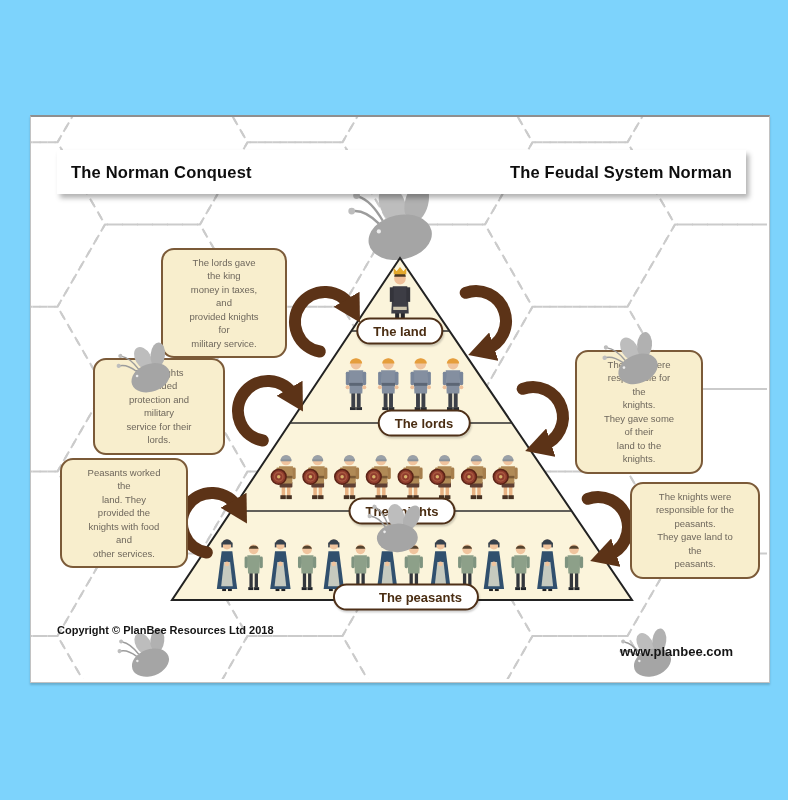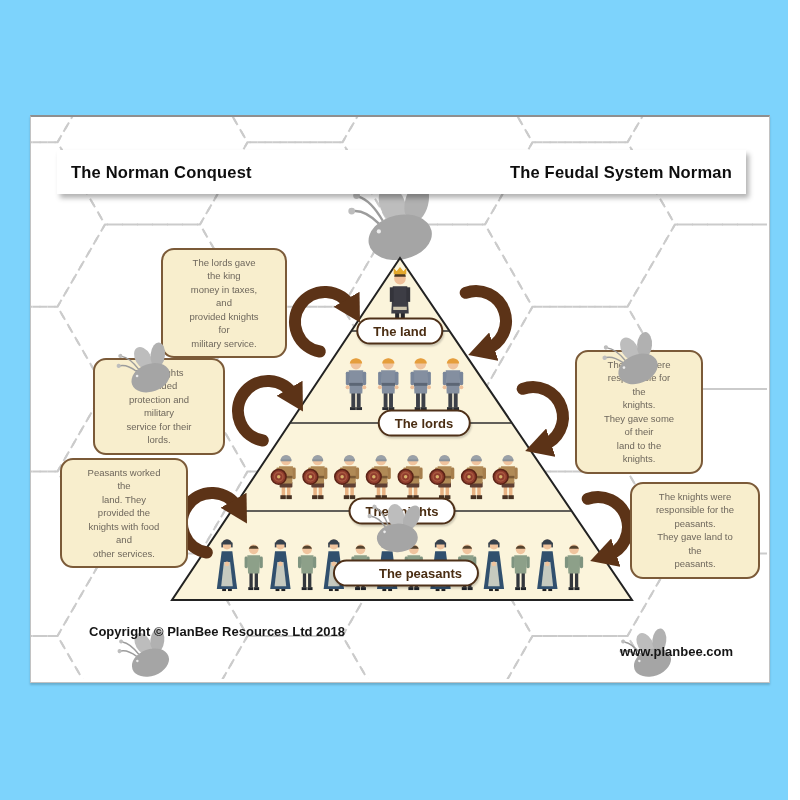--- a/index.html
+++ b/index.html
@@ -39,23 +39,23 @@
   .b5{left:38px; top:458px;width:128px;min-height:74px;margin-left:22px;}
   .b6{left:630px;top:454px;width:130px;min-height:84px;margin-top:28px;}
   
   .pill{position:absolute;transform:translate(-50%,-50%);background:#fff;
         border:2px solid var(--pill-border);border-radius:999px;padding:4px 15px;
         font-weight:700;font-size:13px;color:var(--pill-text);white-space:nowrap;
         box-shadow:1px 2px 2px rgba(0,0,0,.18);}
   .p-king{left:400px;top:331px;}
   .p-lords{left:424px;top:423px;}
   .p-knights{left:402px;top:511px;}
-  .p-peasants{left:406px;top:573px;padding-left:44px;}
-  
-  .copyright{position:absolute;left:57px;top:624px;font-size:13px;font-weight:700;color:#151515;margin-left:32px;}
+  .p-peasants{left:406px;top:597px;padding-left:44px;}
+  
+  .copyright{position:absolute;left:57px;top:624px;font-size:11px;font-weight:700;color:#151515;}
   .website{position:absolute;right:55px;top:644px;font-size:13px;font-weight:700;color:#151515;}
 </style>
 </head>
 <body>
 
 <div class="canvas">
 
   <div class="page"></div>
 
   <svg id="base" class="layer" width="800" height="800" viewBox="0 0 800 800">

